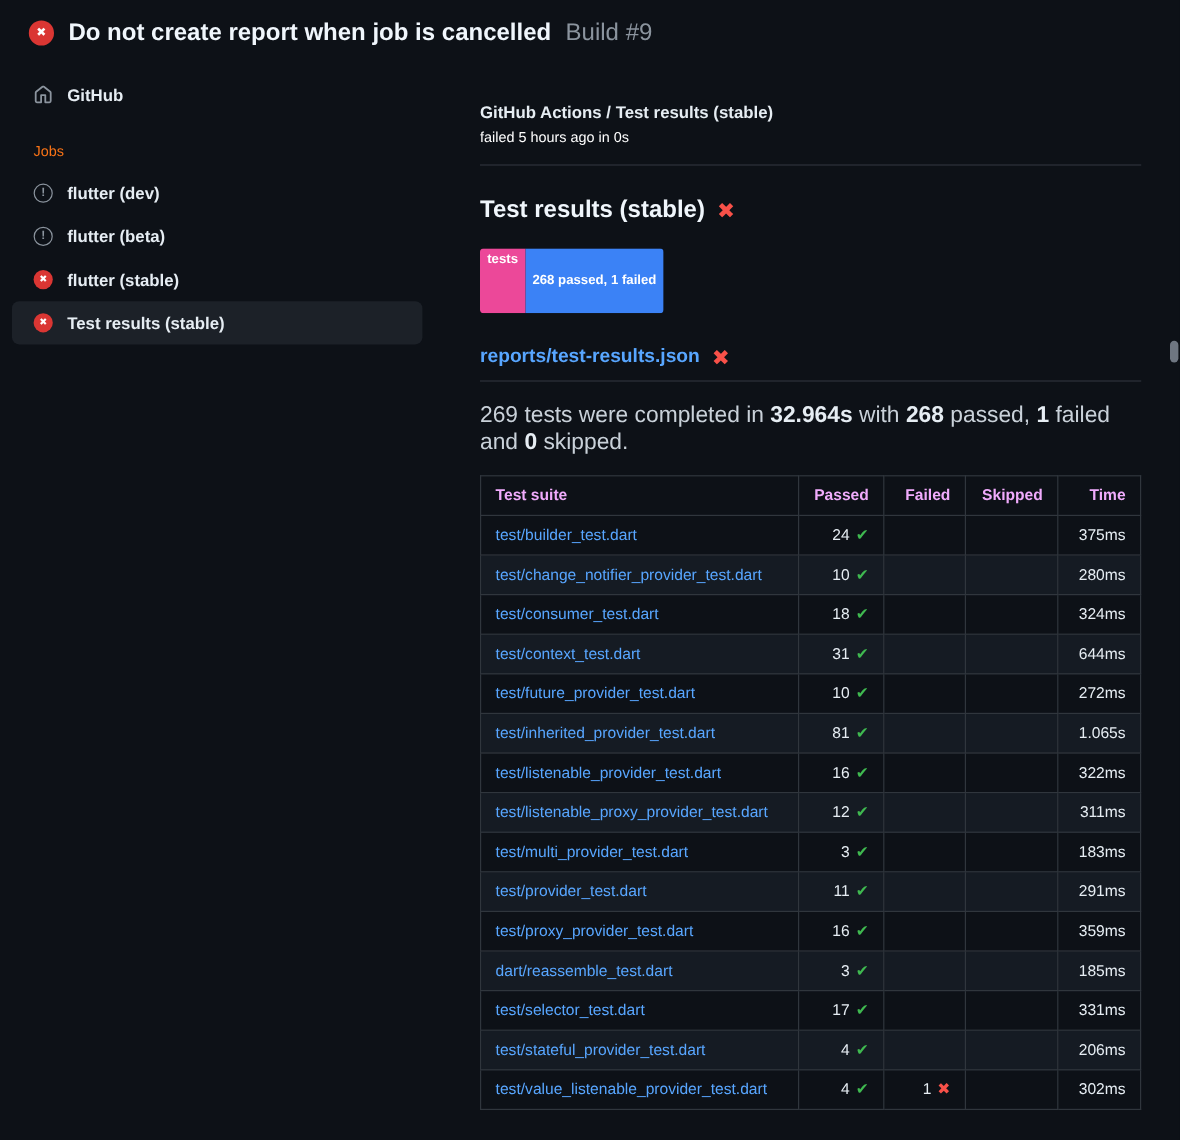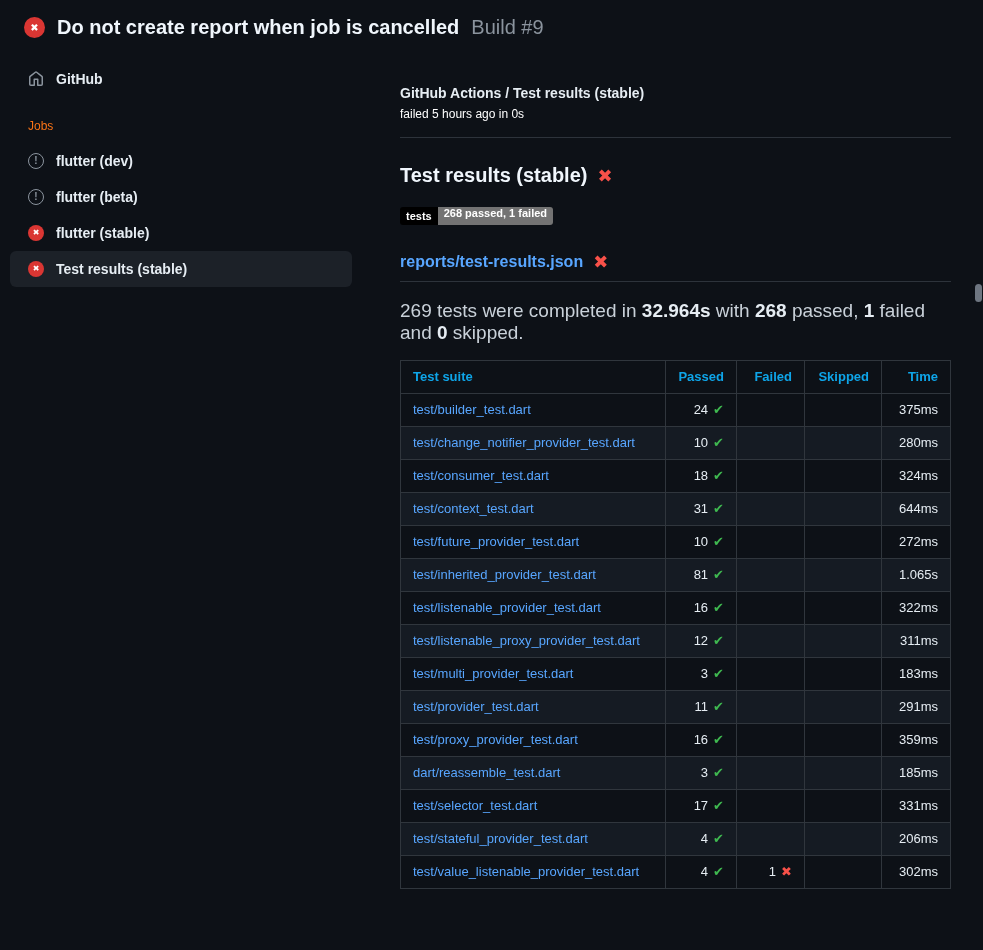--- a/index.html
+++ b/index.html
@@ -90,40 +90,40 @@
 
   .badge {
     display: inline-flex;
     margin-top: 20px;
     font-size: 11px;
     font-weight: 600;
     border-radius: 3px;
     overflow: hidden;
     color: #ffffff;
   }
-  .badge-label { background: #000000; padding: 3px 6px; }
-  .badge-value { background: #737373; padding: 0 6px; }
+  .badge-label { background: #ec4899; padding: 3px 6px; }
+  .badge-value { background: #3b82f6; padding: 21px 6px; }
 
   .report-heading {
     margin-top: 28px;
     display: flex;
     align-items: center;
     gap: 10px;
     padding-bottom: 10px;
     border-bottom: 1px solid #2d333b;
   }
   .report-link { font-size: 16px; font-weight: 700; color: #58a6ff; text-decoration: none; }
 
   .summary-line { margin-top: 18px; font-size: 19px; color: #c9d1d9; }
   .summary-line b { color: #e6edf3; }
 
   
   table { width: 100%; border-collapse: collapse; margin-top: 16px; font-size: 13px; }
   th, td { border: 1px solid #30363d; padding: 8px 12px; line-height: 16px; }
-  th { font-weight: 700; color: #0ea5e9; text-align: left; white-space: nowrap; }
+  th { font-weight: 700; color: #f0abfc; text-align: left; white-space: nowrap; }
   th.num, td.num { text-align: right; white-space: nowrap; }
   col.col-passed { width: 67px; }
   col.col-failed { width: 68px; }
   col.col-skipped { width: 77px; }
   col.col-time { width: 69px; }
   tbody tr:nth-child(even) { background: #151b23; }
   td a { color: #58a6ff; text-decoration: none; }
   .check { color: #3fb950; font-weight: 700; margin-left: 5px; }
   .cross { color: #f85149; font-weight: 700; margin-left: 5px; }
 

